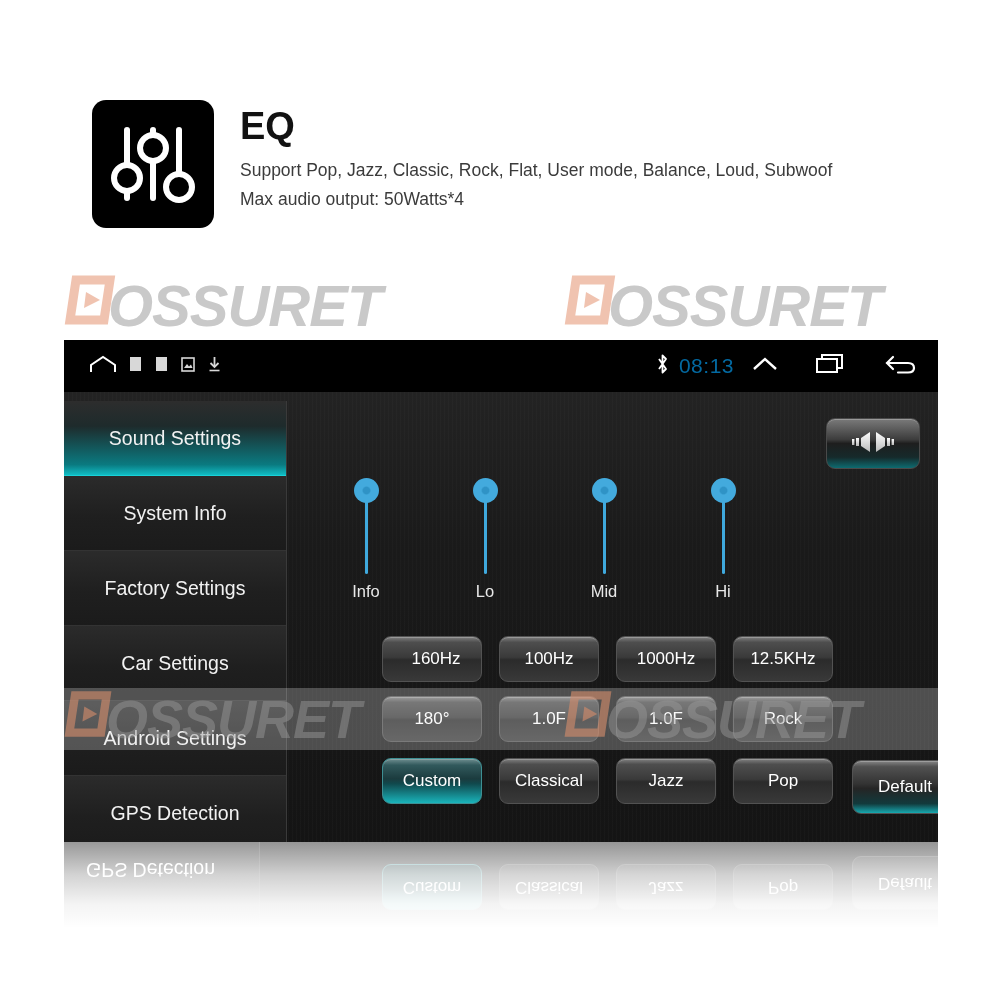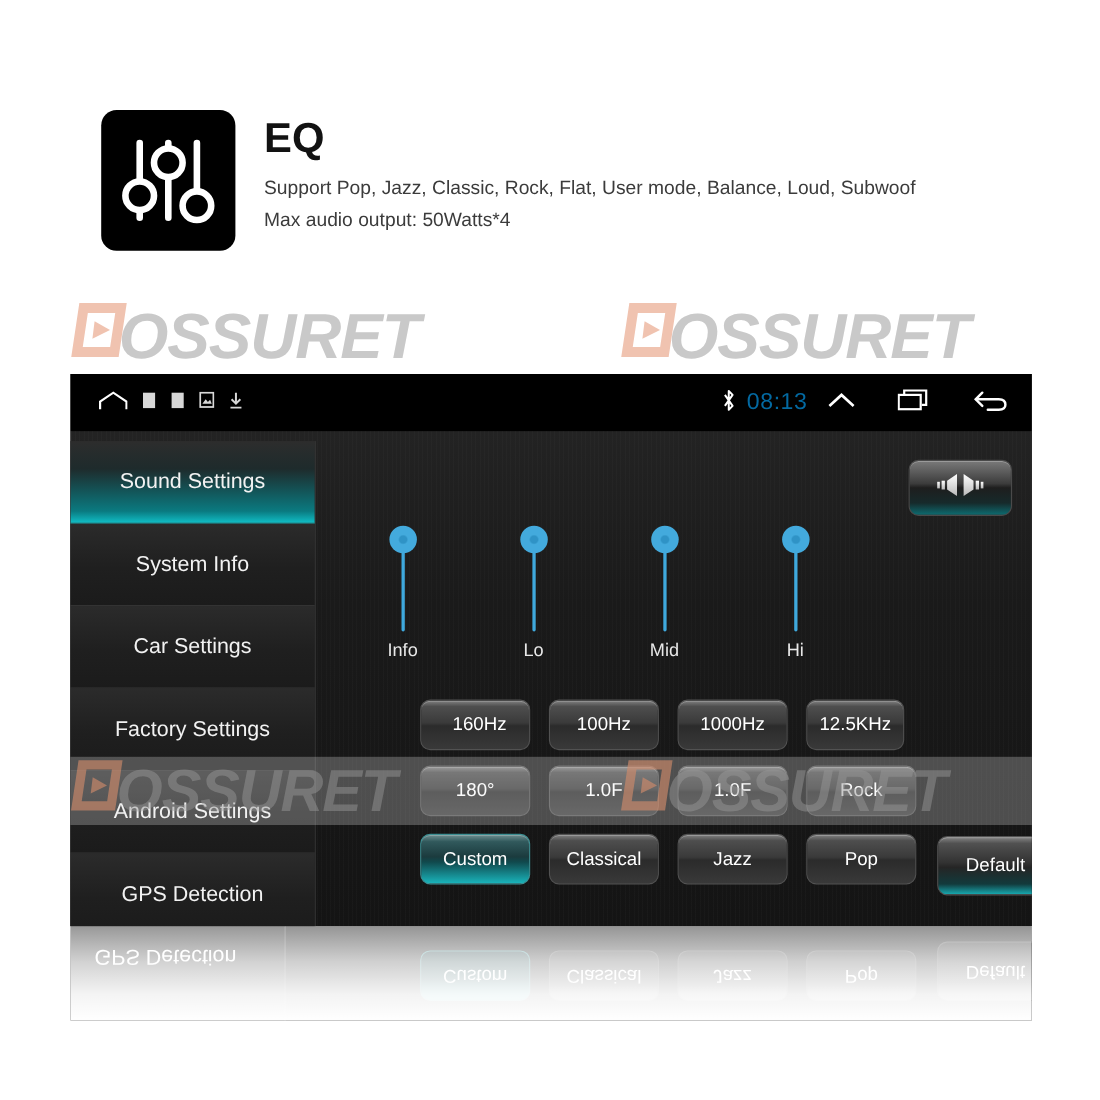--- a/index.html
+++ b/index.html
@@ -456,24 +456,24 @@
     <div id="screen-body">
 
       <div id="sidebar">
         <div class="side-item selected">
           <span>Sound Settings</span>
         </div>
         <div class="side-item">
           <span>System Info</span>
         </div>
         <div class="side-item">
+          <span>Factory Settings</span>
+        </div>
+        <div class="side-item">
           <span>Car Settings</span>
-        </div>
-        <div class="side-item">
-          <span>Factory Settings</span>
         </div>
         <div class="side-item">
           <span>Android Settings</span>
         </div>
         <div class="side-item">
           <span>GPS Detection</span>
         </div>
       </div>
 
       <div id="sliders">
@@ -525,21 +525,21 @@
       <div class="btn-row" id="row-1">
         <div class="ebtn" style="left:122px;width:100px;padding-left:8px;">
           <span>160Hz</span>
         </div>
         <div class="ebtn" style="left:239px;width:100px;">
           <span>100Hz</span>
         </div>
         <div class="ebtn" style="left:356px;width:100px;">
           <span>1000Hz</span>
         </div>
-        <div class="ebtn" style="left:473px;width:89px;">
+        <div class="ebtn" style="left:473px;width:100px;">
           <span>12.5KHz</span>
         </div>
       </div>
 
       <div class="btn-row" id="row-2">
         <div class="ebtn" style="left:122px;width:100px;">
           <span>180°</span>
         </div>
         <div class="ebtn" style="left:239px;width:100px;">
           <span>1.0F</span>

